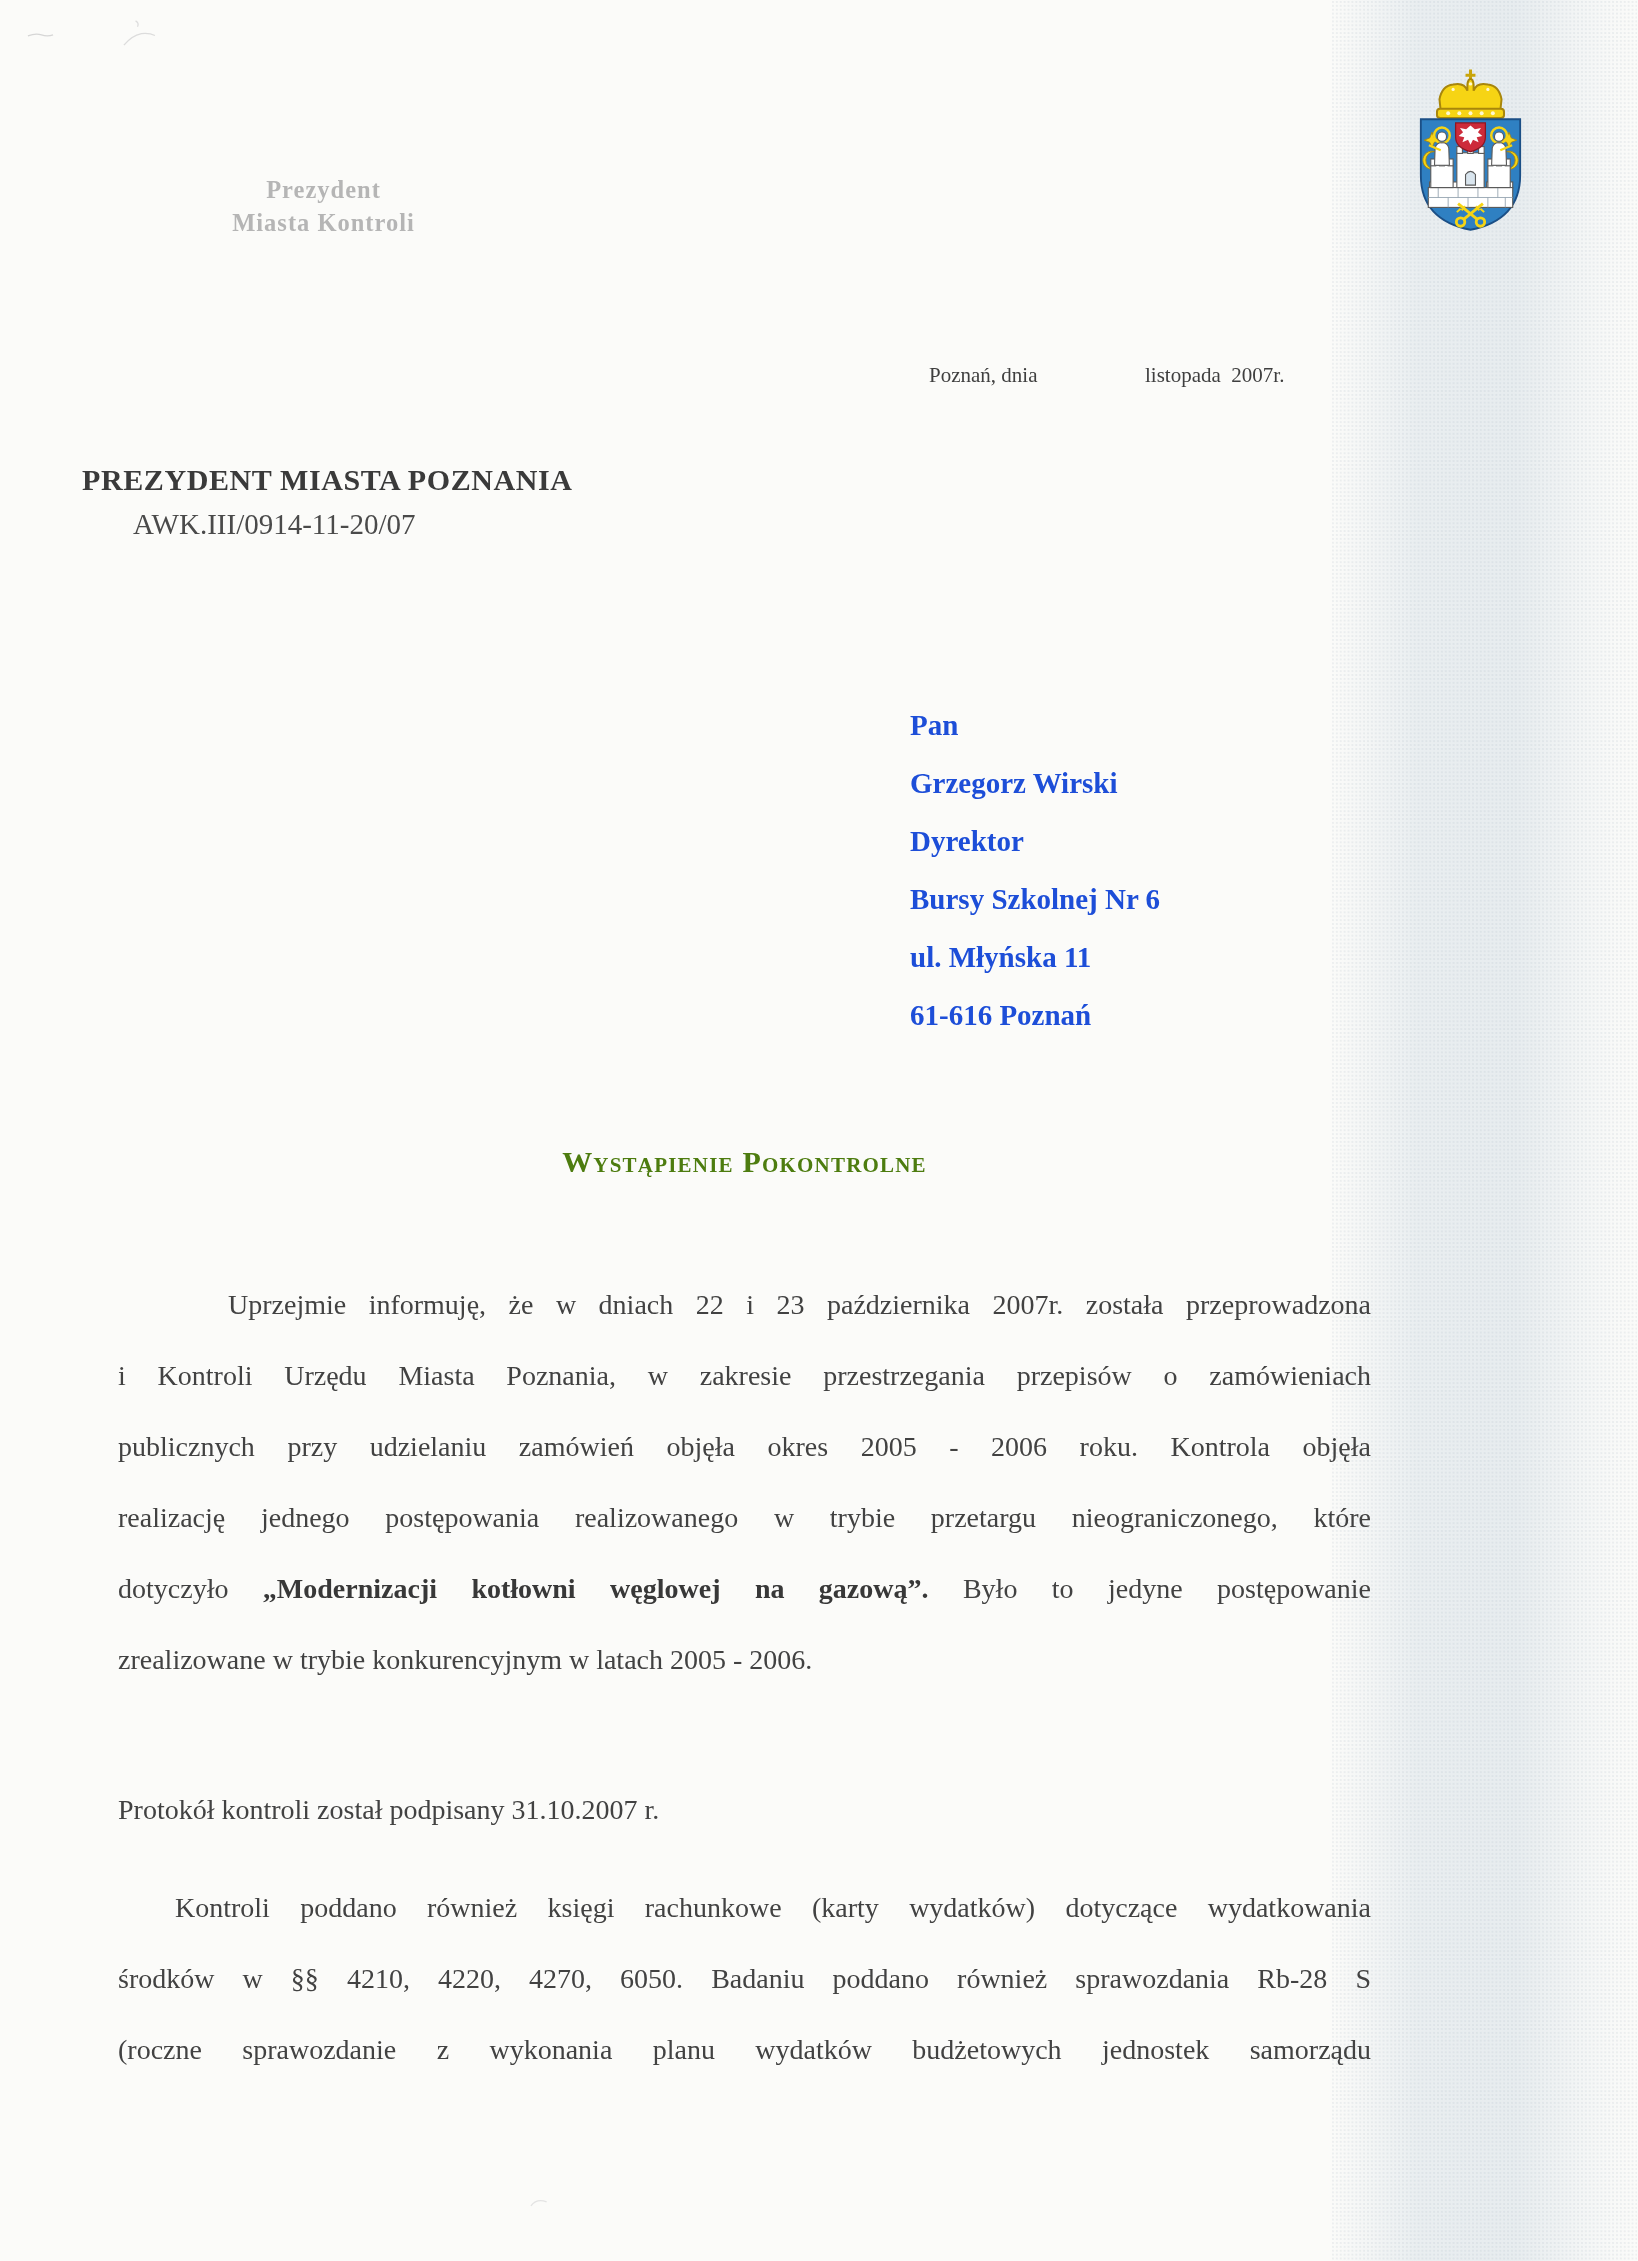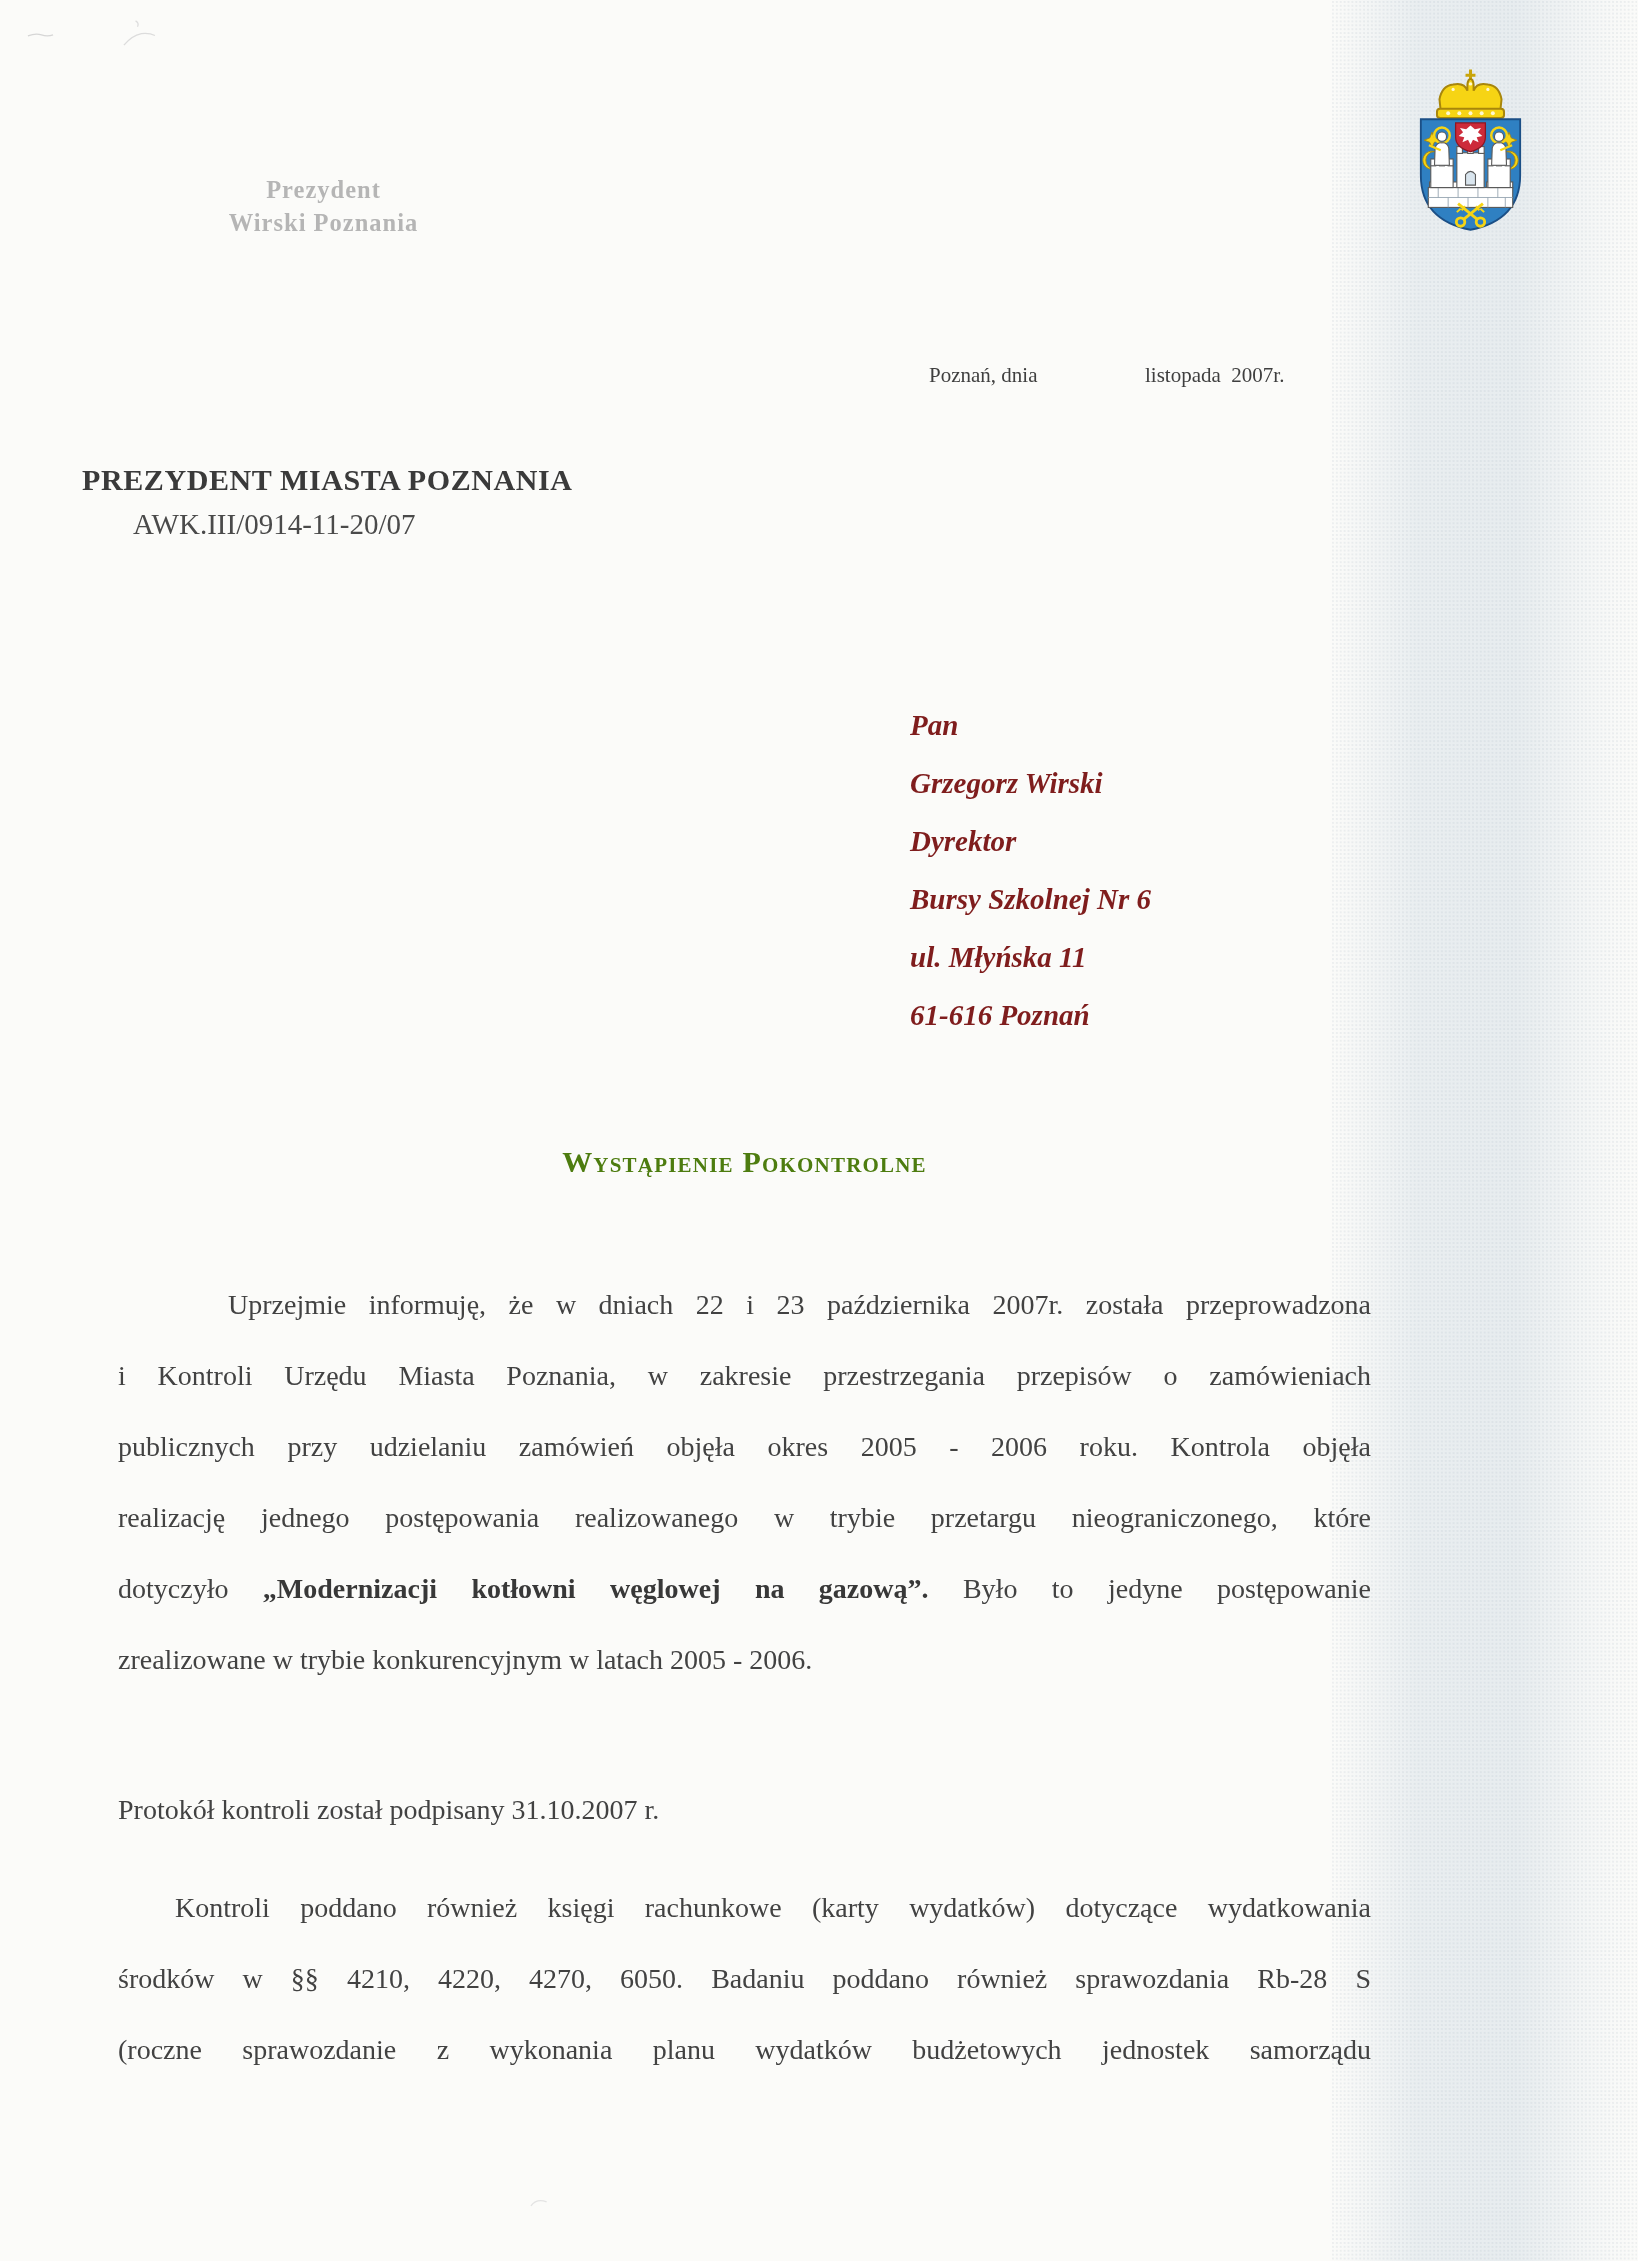--- a/index.html
+++ b/index.html
@@ -41,21 +41,21 @@
   .sender-name{
     position:absolute;left:82px;top:463px;
     font-weight:bold;font-size:30px;letter-spacing:0.6px;color:#3a3a3a;white-space:pre;
   }
   .sender-ref{
     position:absolute;left:133px;top:508px;
     font-size:29px;color:#4a4a4a;white-space:pre;
   }
   .recipient{
     position:absolute;left:910px;top:696px;
-    font-weight:bold;font-size:29px;line-height:58px;color:#7f1d1d;font-style:italic;
+    font-weight:bold;font-size:29px;line-height:58px;color:#1d4ed8;
   }
   .doc-title{
     position:absolute;left:118px;top:1145px;width:1253px;
     text-align:center;
     font-weight:bold;font-size:30px;letter-spacing:1.2px;
     font-variant:small-caps;color:#4d7c0f;
   }
   .par{
     position:absolute;left:118px;width:1253px;
     font-size:28px;line-height:71px;color:#424242;
@@ -93,21 +93,21 @@
       </svg>
   </div>
   <div class="scan-mark" style="left:529px;top:2197px;">
     <svg width="19.6" height="11.8" viewBox="0 0 20 12">
         <path d="M2 9 q6 -8 16 -4" stroke="#e3e3e3" stroke-width="1.3" fill="none"></path>
       </svg>
   </div>
 
   <div class="letterhead">
     <div>Prezydent</div>
-    <div>Wirski Poznania</div>
+    <div>Miasta Kontroli</div>
   </div>
 
   <div class="coat">
     <svg viewBox="0 0 120 150" xmlns="http://www.w3.org/2000/svg">
 
       <g>
         <path d="M60 3 v9 M56 7.5 h8" stroke="#c9a50a" stroke-width="2.4" fill="none"></path>
         <path d="M36 36 L35 27 Q37 16 46 15 Q55 13 57.5 20 L57.5 15 Q58 10.5 60 10.5 Q62 10.5 62.5 15 L62.5 20 Q65 13 74 15 Q83 16 85 27 L84 36 Z" fill="#f6d414" stroke="#a8860b" stroke-width="1.6"></path>
         <rect x="33" y="34.5" width="54" height="7.5" rx="2.5" fill="#f6d414" stroke="#a8860b" stroke-width="1.6"></rect>
         <circle cx="42" cy="38.2" r="1.6" fill="#fff8d0"></circle>

